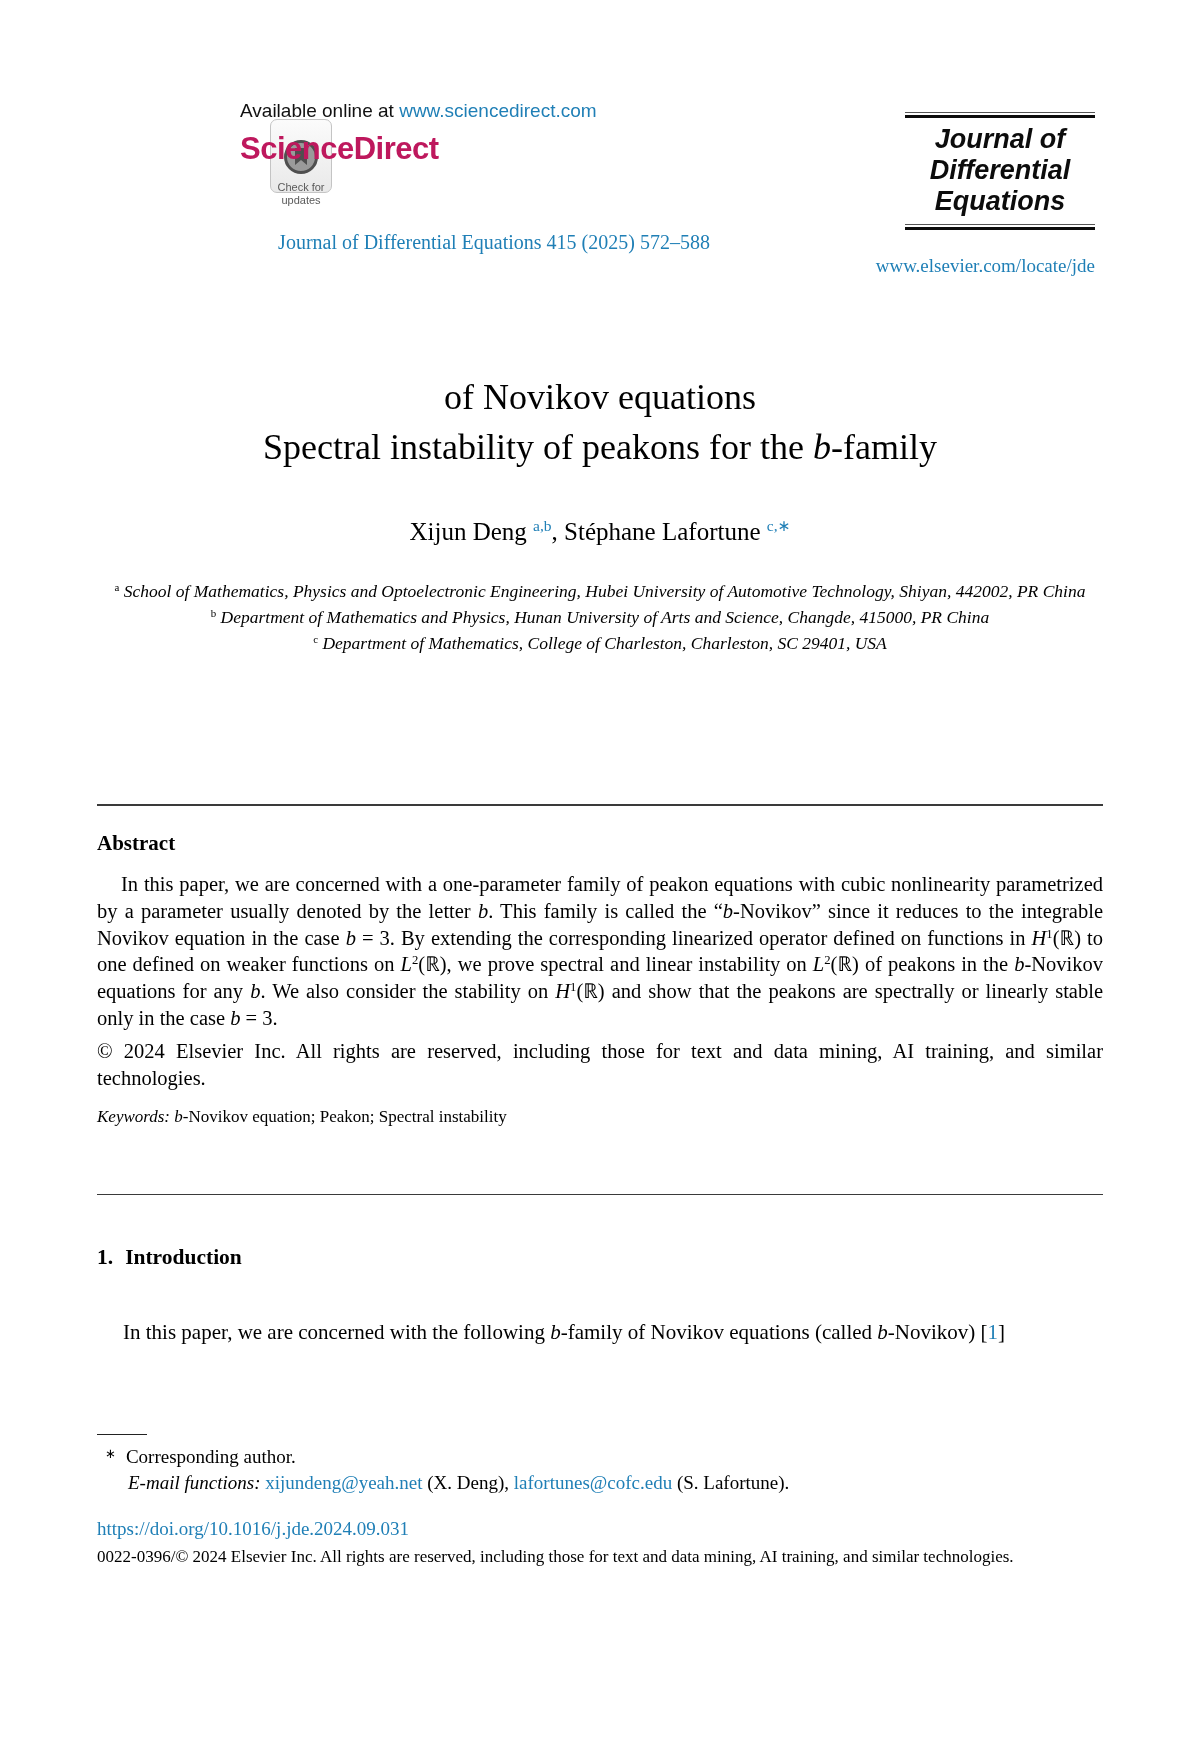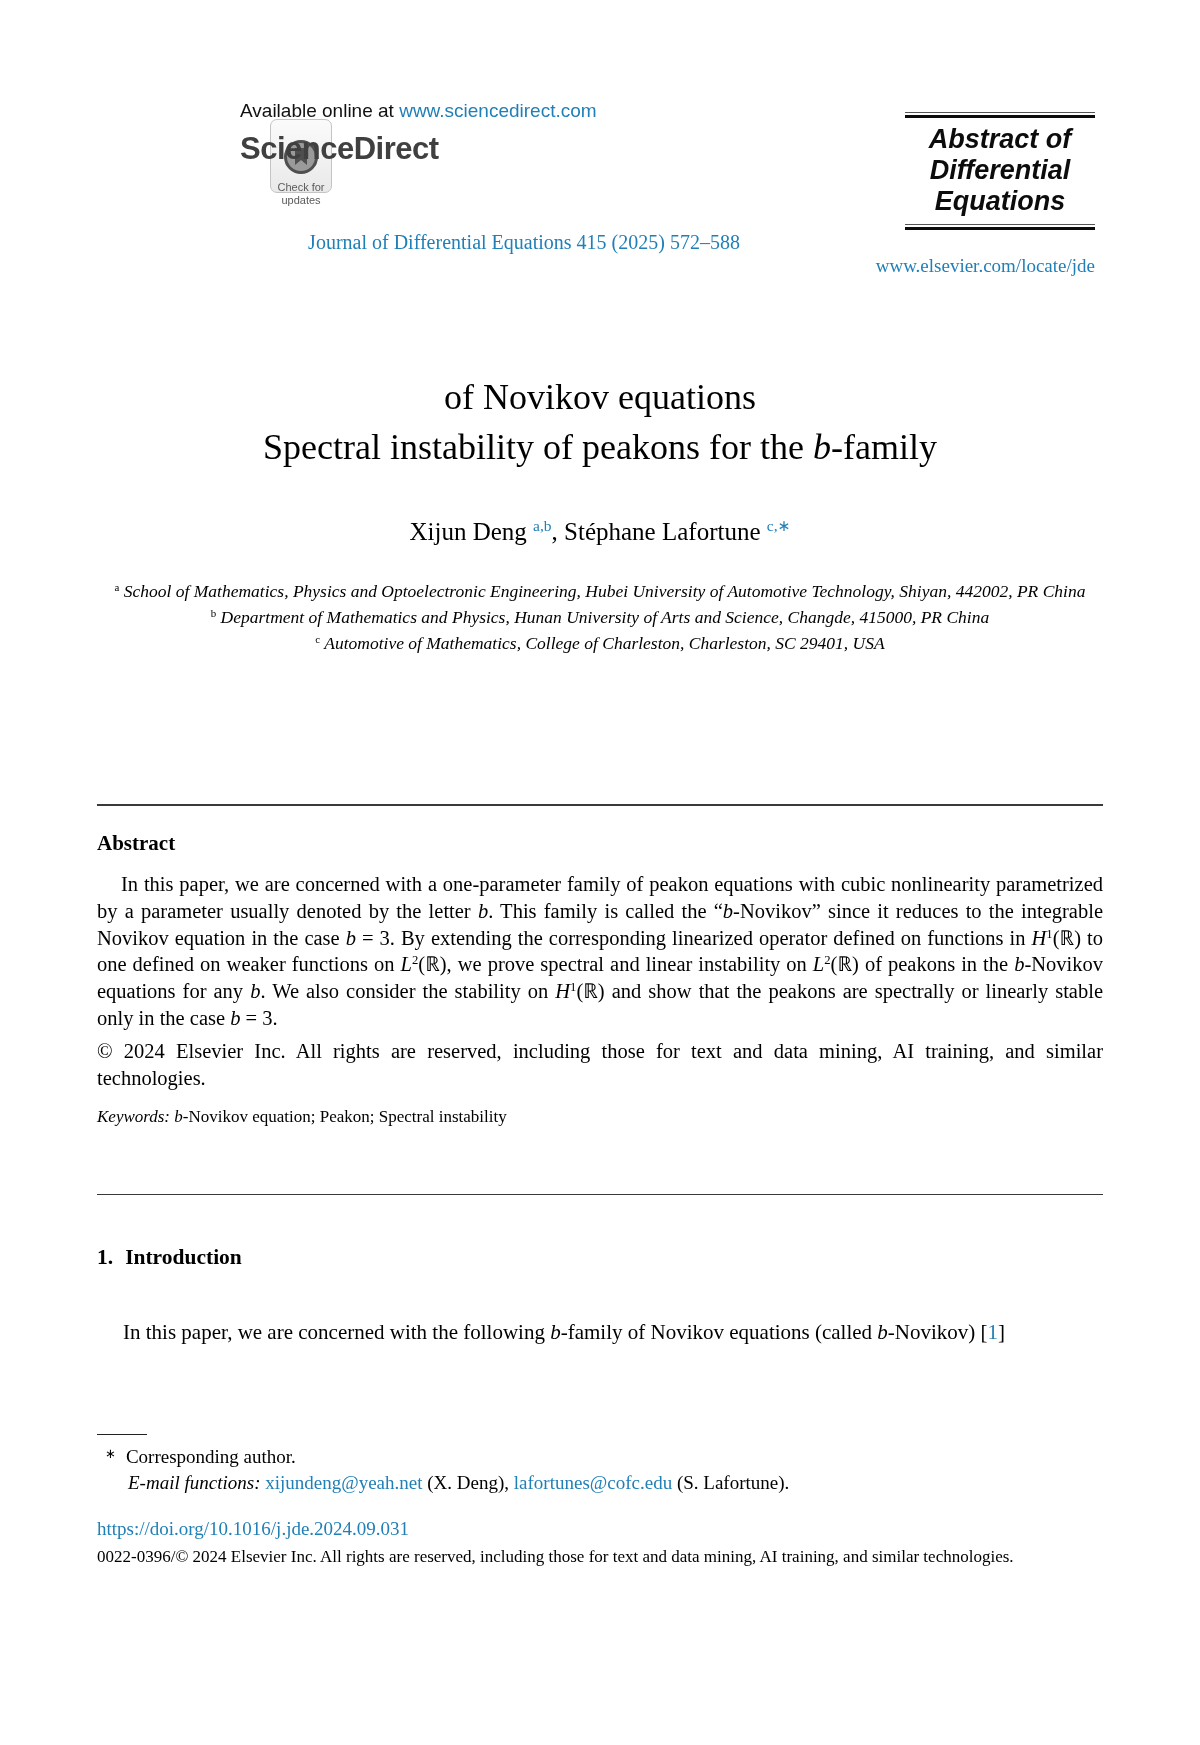--- a/index.html
+++ b/index.html
@@ -11,22 +11,22 @@
   sup{font-size:0.62em;vertical-align:baseline;position:relative;top:-0.55em;line-height:0;}
 
   
   .elsevier-logo{left:96px;top:98px;width:132px;text-align:center;}
   .elsevier-word{font-size:26px;letter-spacing:1px;margin-top:2px;}
   .check-badge{left:270px;top:119px;width:62px;height:74px;border:1px solid #c4c4c4;border-radius:7px;
                background:linear-gradient(#fbfbfb,#e9e9e9);text-align:center;padding-top:20px;box-sizing:border-box;}
   .check-badge .txt{font-size:11px;color:#5a5a5a;line-height:12.5px;margin-top:3px;}
   .head-center{left:240px;top:100px;width:560px;text-align:left;}
   .avail{font-size:19px;color:#111;}
-  .sd-logo{font-size:31px;font-weight:bold;letter-spacing:-0.5px;margin-top:9px;color:#404040;}
-  .citation{left:224px;top:231px;width:600px;text-align:center;font-size:20px;}
+  .sd-logo{font-size:31px;font-weight:bold;letter-spacing:-0.5px;margin-top:9px;color:#be185d;}
+  .citation{left:194px;top:231px;width:600px;text-align:center;font-size:20px;}
   .jbox{left:905px;top:112px;width:190px;}
   .dblrule{height:7px;}
   .dblrule .thin{height:0;border-top:1.5px solid #555;}
   .dblrule .thick{height:3px;background:#0c0c0c;margin-top:2px;}
   .jbox-text{text-align:center;font-weight:bold;font-style:italic;font-size:27px;line-height:31px;padding:5px 0 7px 0;color:#0c0c0c;}
   .jurl{left:795px;top:255px;width:300px;text-align:right;font-size:19px;}
 
   
   .title{left:97px;top:372px;width:1006px;text-align:center;font-size:36px;line-height:50px;}
   .authors{left:97px;top:518px;width:1006px;text-align:center;font-size:25px;}
@@ -74,42 +74,42 @@
     <div class="sd-logo">ScienceDirect</div>
   </div>
   <div class="abs citation lnk">Journal of Differential Equations 415 (2025) 572–588</div>
 
   <div class="abs jbox">
     <div class="dblrule">
         <div class="thin"></div>
         <div class="thick"></div>
       </div>
     <div class="jbox-text sans">
-      <div>Abstract of</div>
+      <div>Journal of</div>
       <div>Differential</div>
       <div>Equations</div>
     </div>
     <div class="dblrule">
         <div class="thin"></div>
         <div class="thick"></div>
       </div>
   </div>
   <div class="abs jurl lnk">www.elsevier.com/locate/jde</div>
 
   <div class="abs title">
     <div><span>of Novikov equations</span></div>
     <div><span>Spectral instability of peakons for the </span><span style="font-style: italic;">b</span><span>-family</span></div>
   </div>
 
   <div class="abs authors"><span>Xijun Deng </span><sup class="lnk">a,b</sup><span>, Stéphane Lafortune </span><sup class="lnk">c,∗</sup></div>
 
   <div class="abs affils">
     <div><sup>a</sup><span style="font-style: italic;"> School of Mathematics, Physics and Optoelectronic Engineering, Hubei University of Automotive Technology, Shiyan, 442002, PR China</span></div>
     <div><sup>b</sup><span style="font-style: italic;"> Department of Mathematics and Physics, Hunan University of Arts and Science, Changde, 415000, PR China</span></div>
-    <div><sup>c</sup><span style="font-style: italic;"> Automotive of Mathematics, College of Charleston, Charleston, SC 29401, USA</span></div>
+    <div><sup>c</sup><span style="font-style: italic;"> Department of Mathematics, College of Charleston, Charleston, SC 29401, USA</span></div>
   </div>
 
 
   <div class="abs rule" style="top:804px;"></div>
   <div class="abs abs-head">Abstract</div>
   <div class="abs abs-body"><span>In this paper, we are concerned with a one-parameter family of peakon equations with cubic nonlinearity parametrized by a parameter usually denoted by the letter </span><span style="font-style: italic;">b</span><span>. This family is called the “</span><span style="font-style: italic;">b</span><span>-Novikov” since it reduces to the integrable Novikov equation in the case </span><span style="font-style: italic;">b</span><span> = 3. By extending the corresponding linearized operator defined on functions in </span><span style="font-style: italic;">H</span><sup>1</sup><span>(ℝ) to one defined on weaker functions on </span><span style="font-style: italic;">L</span><sup>2</sup><span>(ℝ), we prove spectral and linear instability on </span><span style="font-style: italic;">L</span><sup>2</sup><span>(ℝ) of peakons in the </span><span style="font-style: italic;">b</span><span>-Novikov equations for any </span><span style="font-style: italic;">b</span><span>. We also consider the stability on </span><span style="font-style: italic;">H</span><sup>1</sup><span>(ℝ) and show that the peakons are spectrally or linearly stable only in the case </span><span style="font-style: italic;">b</span><span> = 3.</span></div>
   <div class="abs abs-copy">© 2024 Elsevier Inc. All rights are reserved, including those for text and data mining, AI training, and similar technologies.</div>
   <div class="abs keywords"><span style="font-style: italic;">Keywords: </span><span style="font-style: italic;">b</span><span>-Novikov equation; Peakon; Spectral instability</span></div>
   <div class="abs rule2" style="top:1194px;"></div>
 

